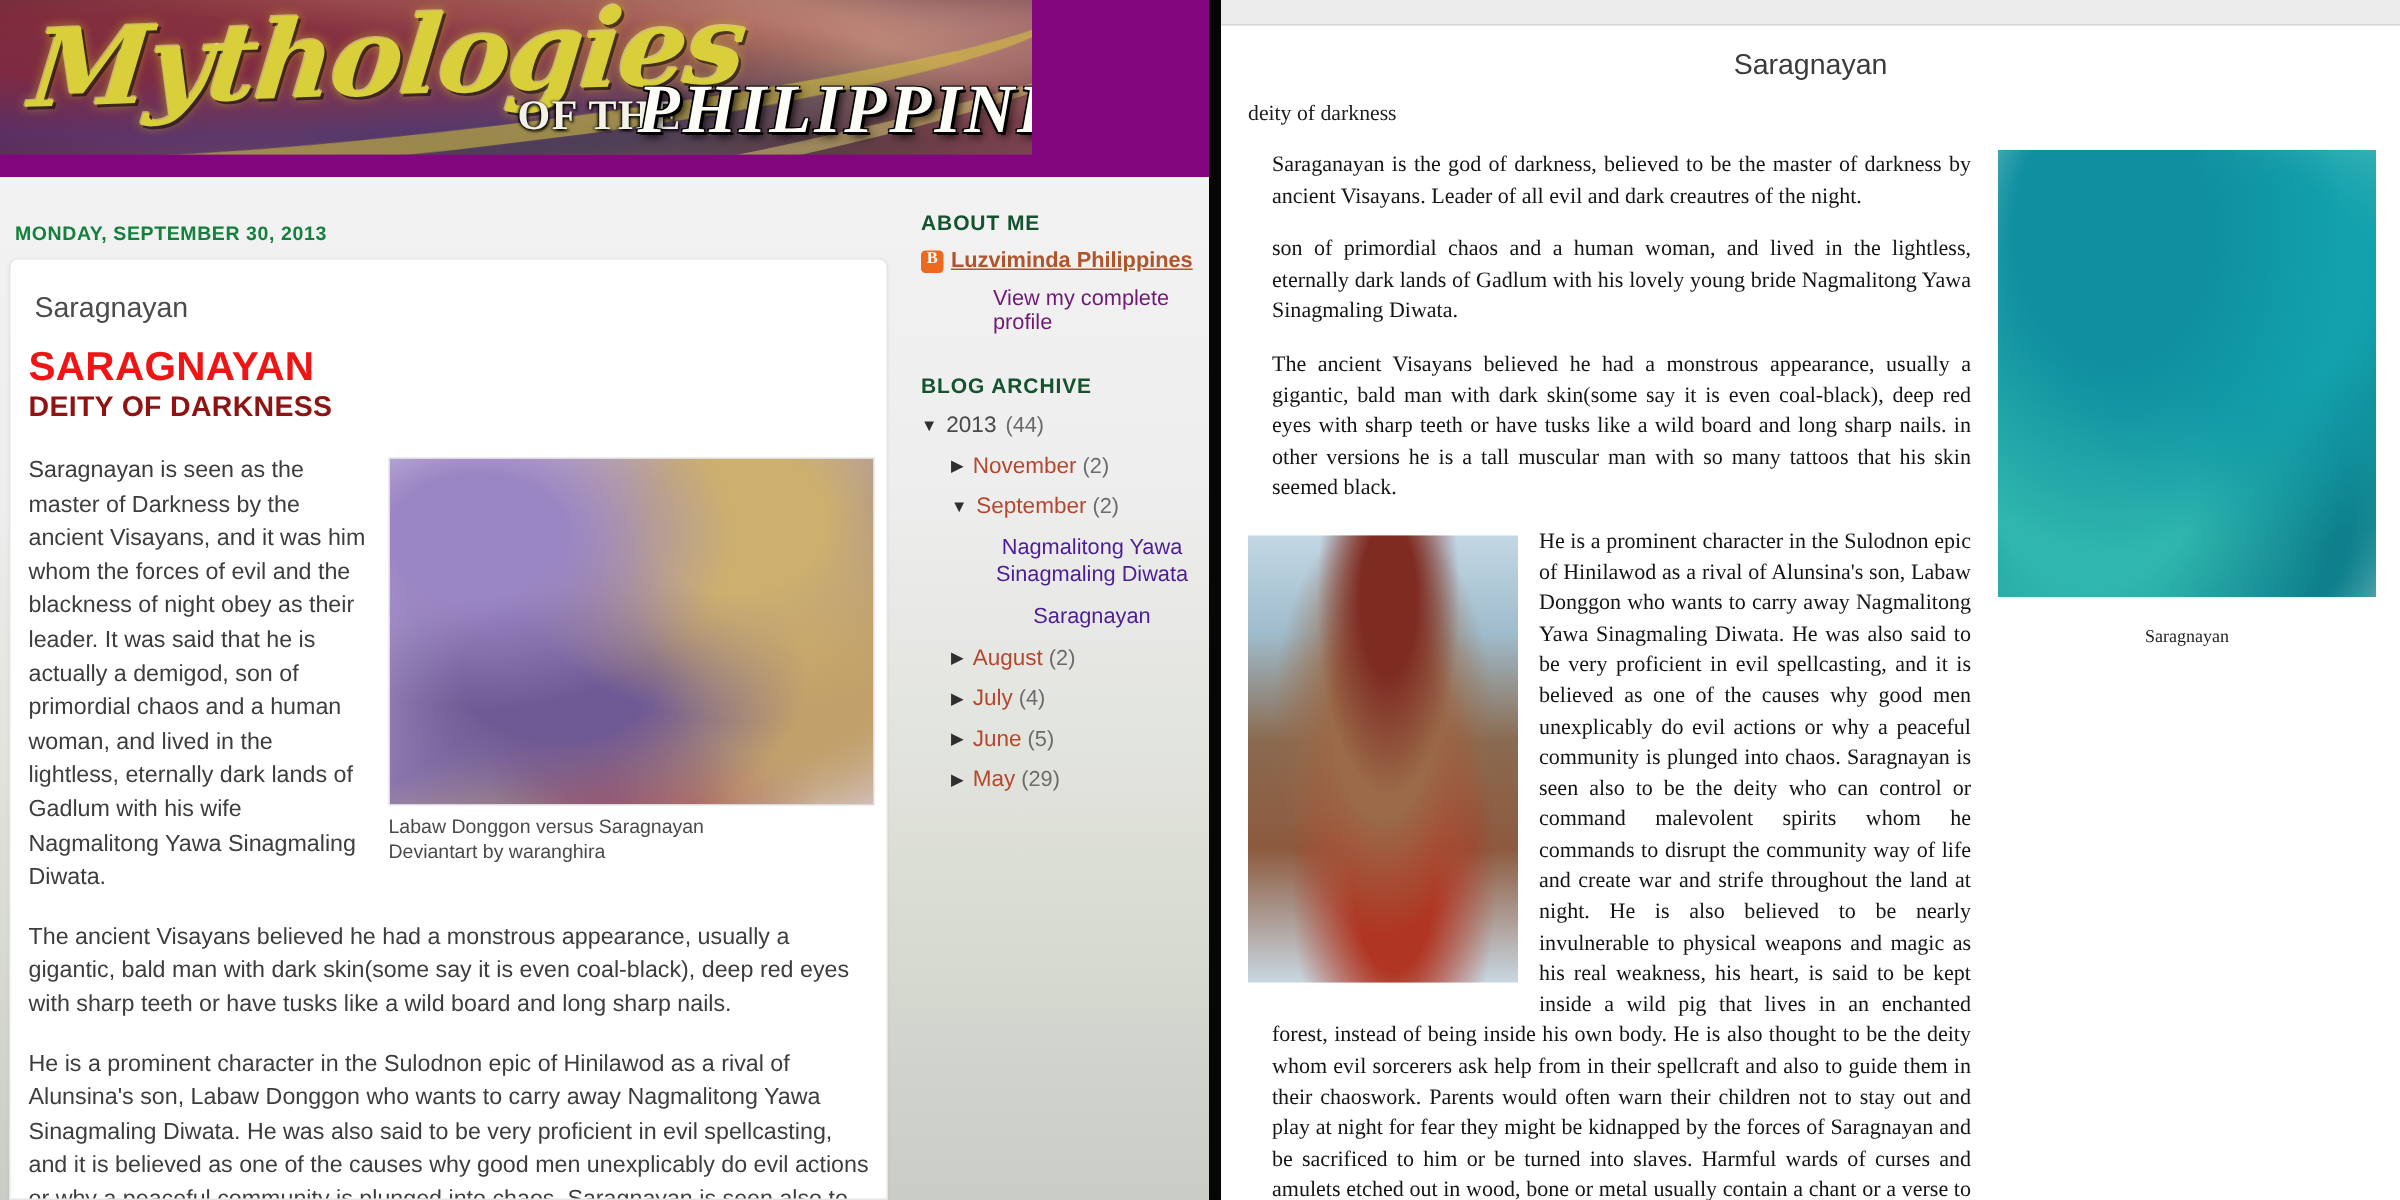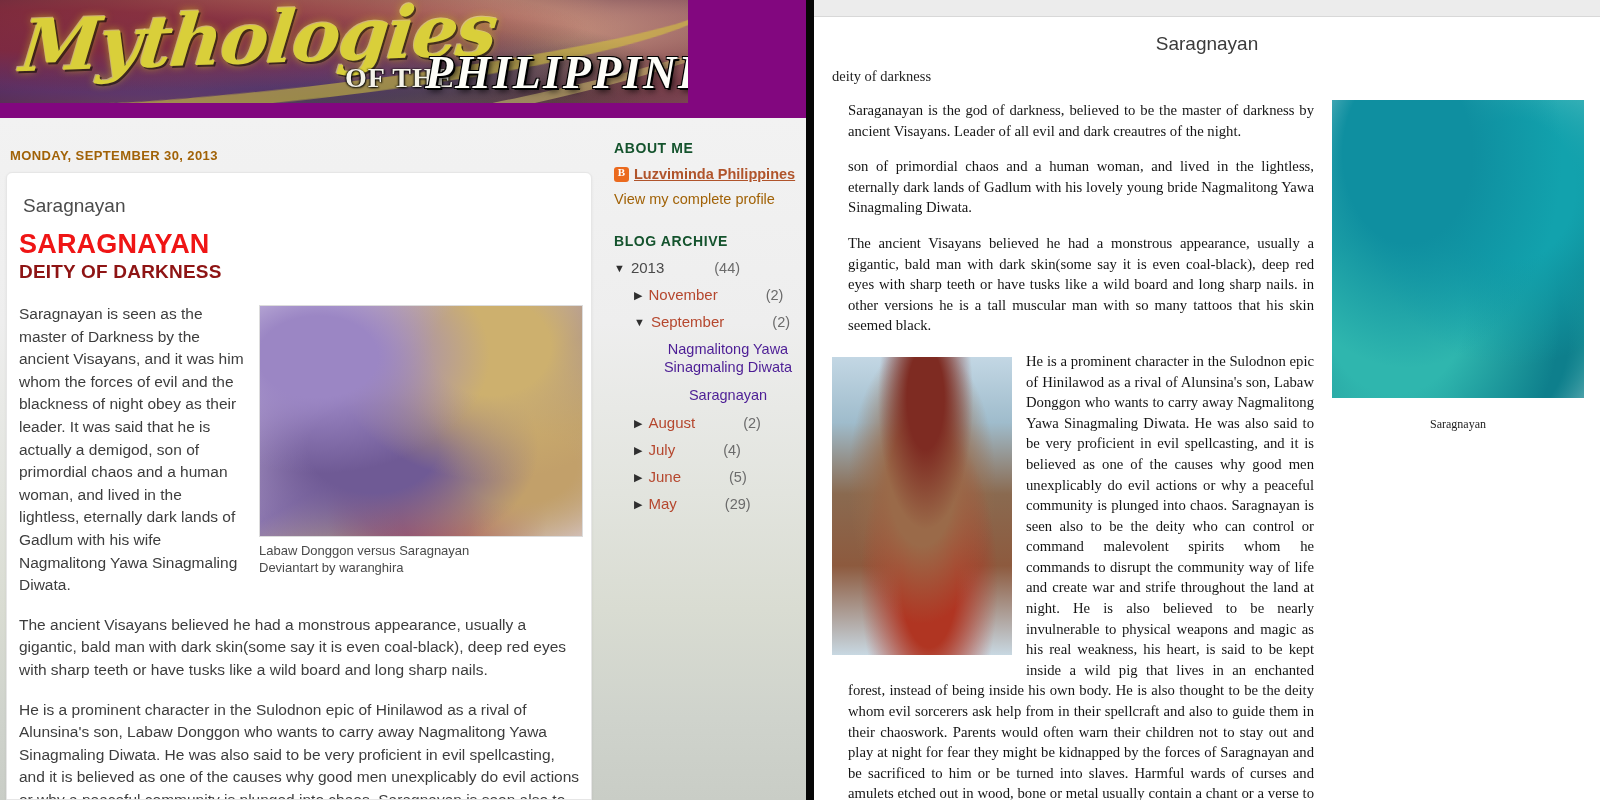--- a/index.html
+++ b/index.html
@@ -76,21 +76,21 @@
     font-family:"Liberation Serif", serif;
     font-weight:700; font-size:46px; letter-spacing:2px;
     color:#fdfdf8;
     text-shadow:2px 2px 0 #000, -1px -1px 0 #000, 1px -1px 0 #000, -1px 1px 0 #000, 3px 3px 6px rgba(0,0,0,.8);
     font-style:italic;
   }
 
   .post-date{
     position:absolute; left:10px; top:148px;
     font-size:13px; font-weight:700; letter-spacing:.4px;
-    color:#a16207; text-transform:uppercase;
+    color:#15803d; text-transform:uppercase;
   }
   .post-card{
     position:absolute; left:6px; top:172px; width:586px; height:628px;
     background:#fff;
     border:1px solid #e6e6e6;
     border-top-left-radius:6px; border-top-right-radius:6px;
     box-shadow:0 1px 3px rgba(0,0,0,.06);
     overflow:hidden;
   }
   .post-title{
@@ -142,28 +142,28 @@
   .blogger-icon{
     width:15px; height:15px; background:#eb6a1e; border-radius:3px;
     display:inline-block; position:relative; flex:0 0 auto;
   }
   .blogger-icon::after{
     content:"B"; position:absolute; left:0; right:0; top:-1px;
     font-size:11px; font-weight:700; color:#fff; text-align:center;
     font-family:"Liberation Serif", serif;
   }
   .author-name{ font-size:14.5px; font-weight:700; color:#b0542b;text-decoration:underline; }
-  .profile-link{ font-size:14.5px; color:#a16207; margin-bottom:26px; }
+  .profile-link{ font-size:14.5px; color:#701a75; margin-bottom:26px;margin-left:48px; }
 
   .arch-list{ margin-top:2px; }
   .arch-row{ display:flex; align-items:flex-start; gap:6px; margin-bottom:9px; line-height:18px; }
   .tri{ font-size:11px; color:#2f2f2f; line-height:18px; flex:0 0 auto; }
   .arch-year{ color:#4a4a4a; font-size:15px; }
   .arch-month{ color:#b5472e; font-size:15px; }
-  .arch-count{ color:#6b6b6b;margin-left:44px; }
+  .arch-count{ color:#6b6b6b; }
   .lvl1{ padding-left:0; }
   .lvl2{ padding-left:20px; }
   .post-link{
     padding-left:42px; color:#4c1d95; font-size:14.5px;
     line-height:18px; margin-bottom:10px; word-break:break-word;text-align:center;
   }
 
   
   .divider{ position:absolute; left:806px; top:0; width:8px; height:800px; background:#060606; }
 

